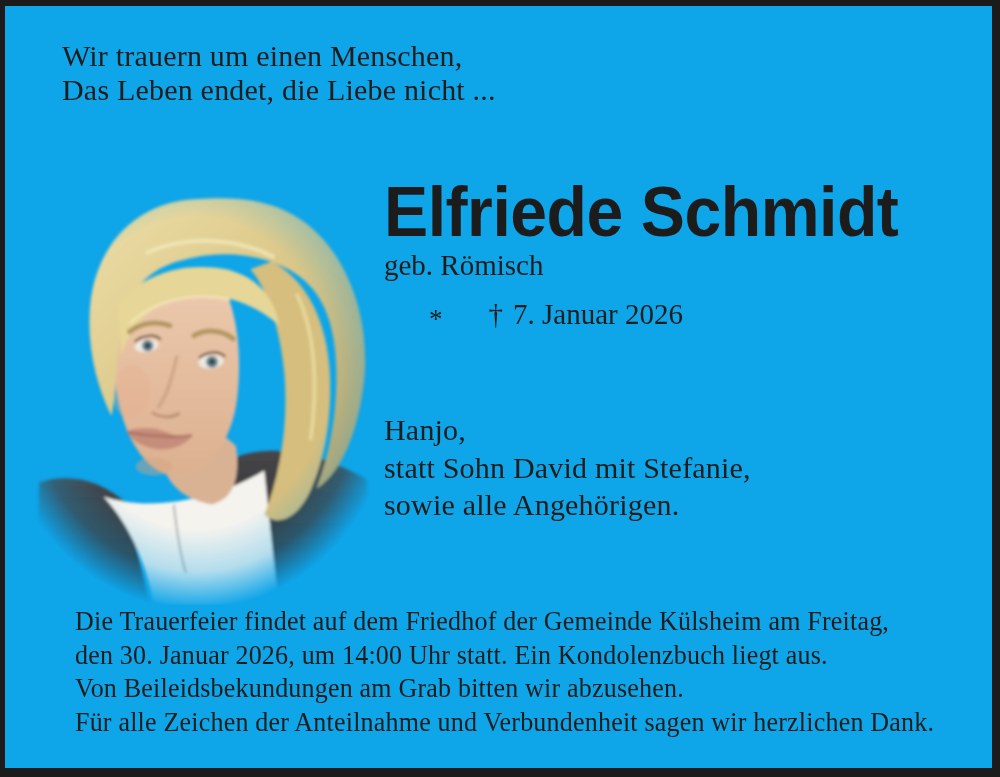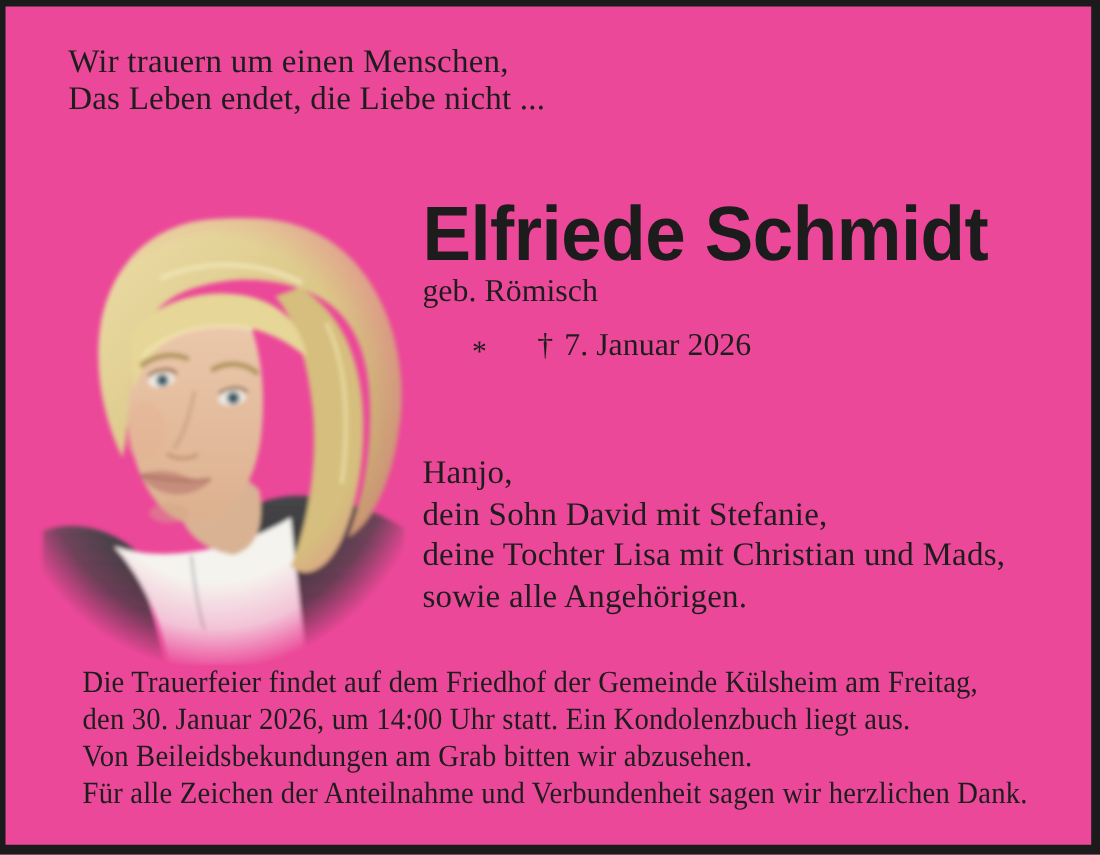--- a/index.html
+++ b/index.html
@@ -1,20 +1,20 @@
 <!DOCTYPE html>
 <html><head>
 <meta charset="utf-8">
 <style>
   html,body{margin:0;padding:0;background:#ffffff;}
   .page{
     position:relative;
     width:1000px;height:777px;
     box-sizing:border-box;
-    background:#ec4899;
+    background:#0ea5e9;
     border-style:solid;
     border-color:#1b1b1b;
     border-width:6px 8px 9px 5px;
     overflow:hidden;
     font-family:"Liberation Serif", serif;
     color:#1d1d1d;
   }
   .abs{position:absolute;}
   .intro{
     left:57px;top:33px;
@@ -162,22 +162,21 @@
       <span class="star-sym">*</span>
     </span>
     <span class="date-entry">
       <span class="cross-sym">†</span>
       <span>7. Januar 2026</span>
     </span>
   </div>
 
   <div class="abs mourners">
     <div>Hanjo,</div>
-    <div>dein Sohn David mit Stefanie,</div>
-    <div>deine Tochter Lisa mit Christian und Mads,</div>
+    <div>statt Sohn David mit Stefanie,</div>
     <div>sowie alle Angehörigen.</div>
   </div>
 
   <div class="abs funeral">
     <div>Die Trauerfeier findet auf dem Friedhof der Gemeinde Külsheim am Freitag,</div>
     <div>den 30. Januar 2026, um 14:00 Uhr statt. Ein Kondolenzbuch liegt aus.</div>
     <div>Von Beileidsbekundungen am Grab bitten wir abzusehen.</div>
     <div>Für alle Zeichen der Anteilnahme und Verbundenheit sagen wir herzlichen Dank.</div>
   </div>
 

